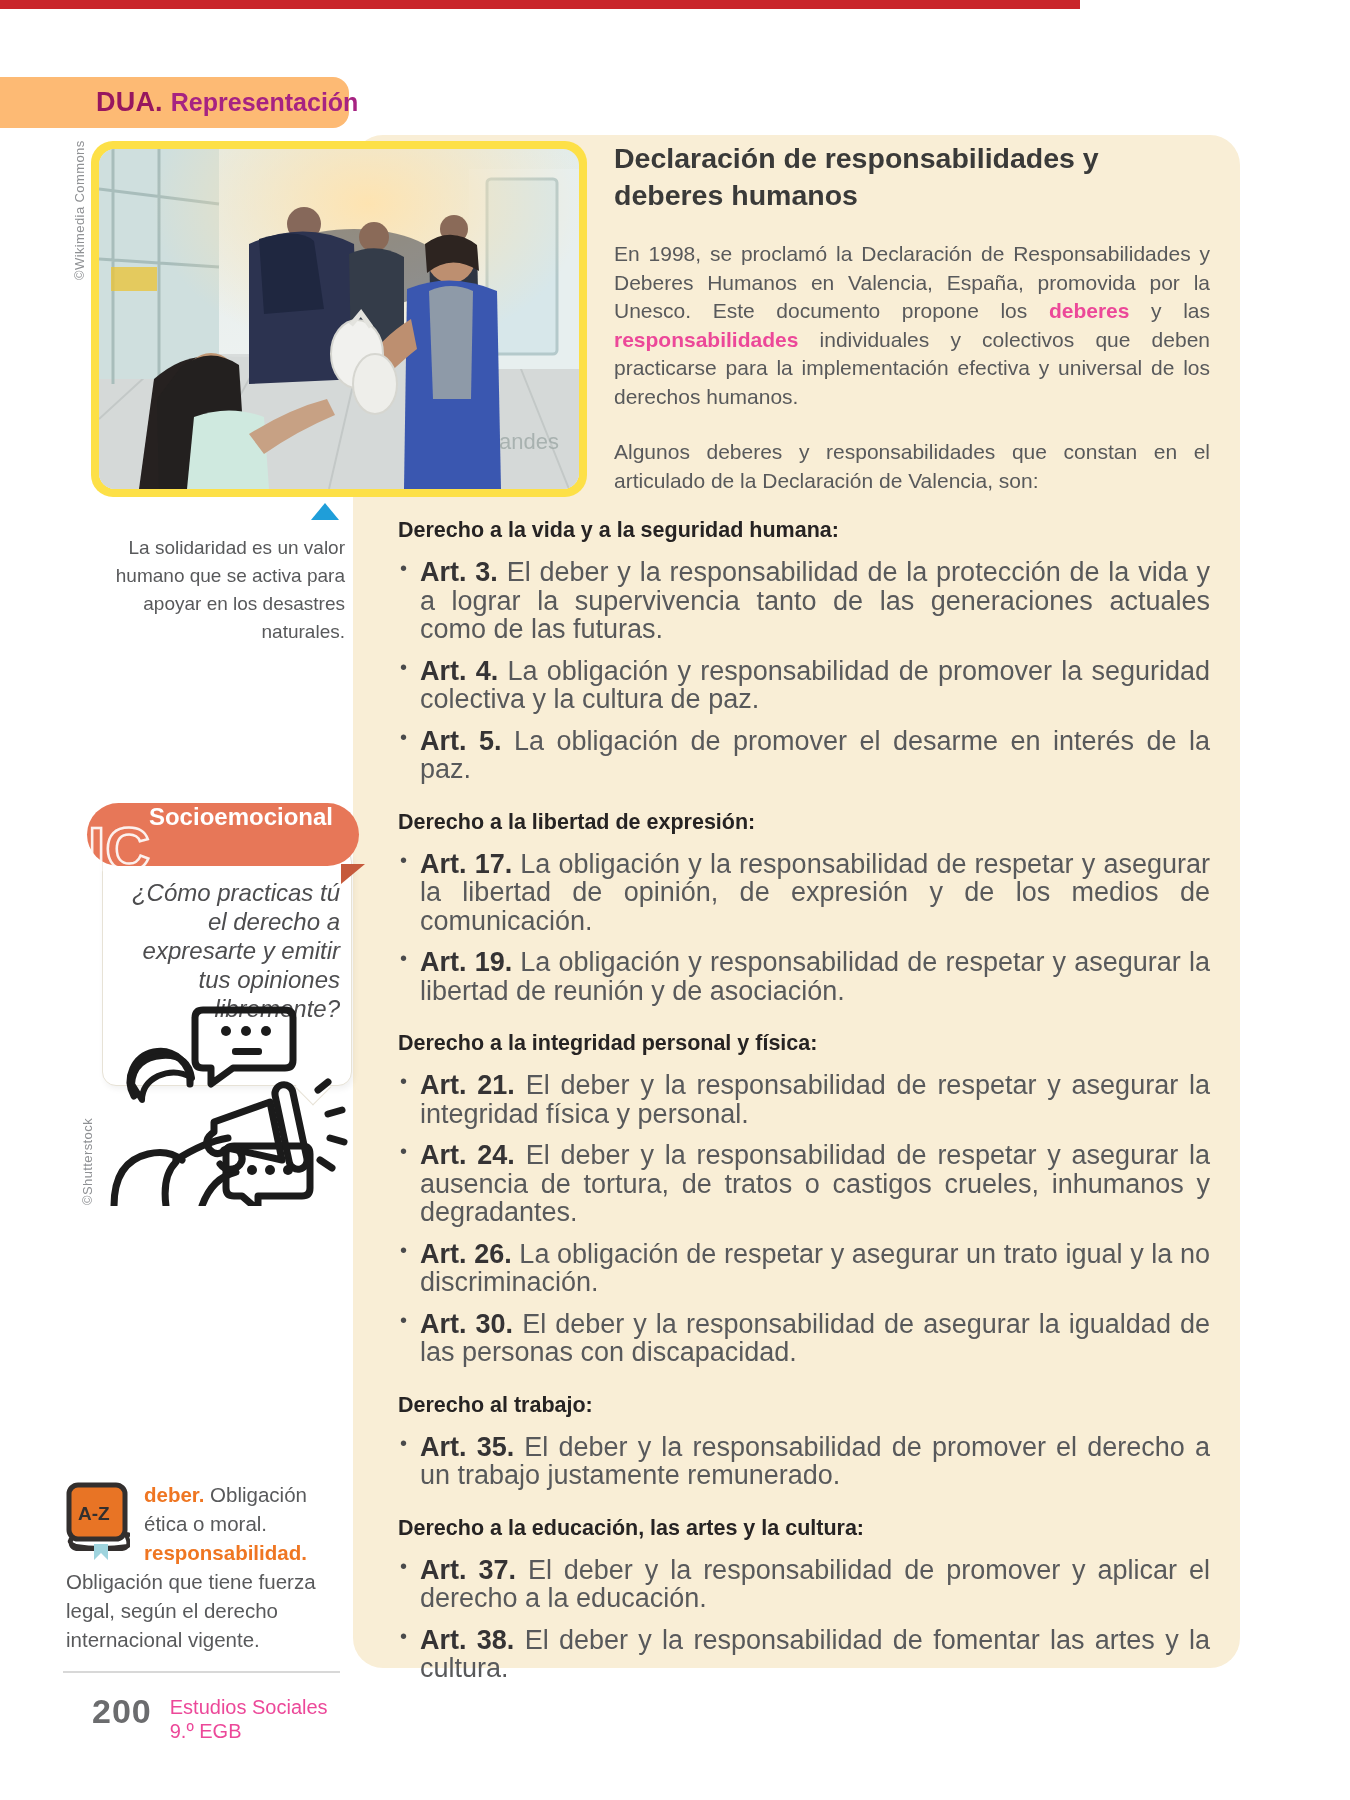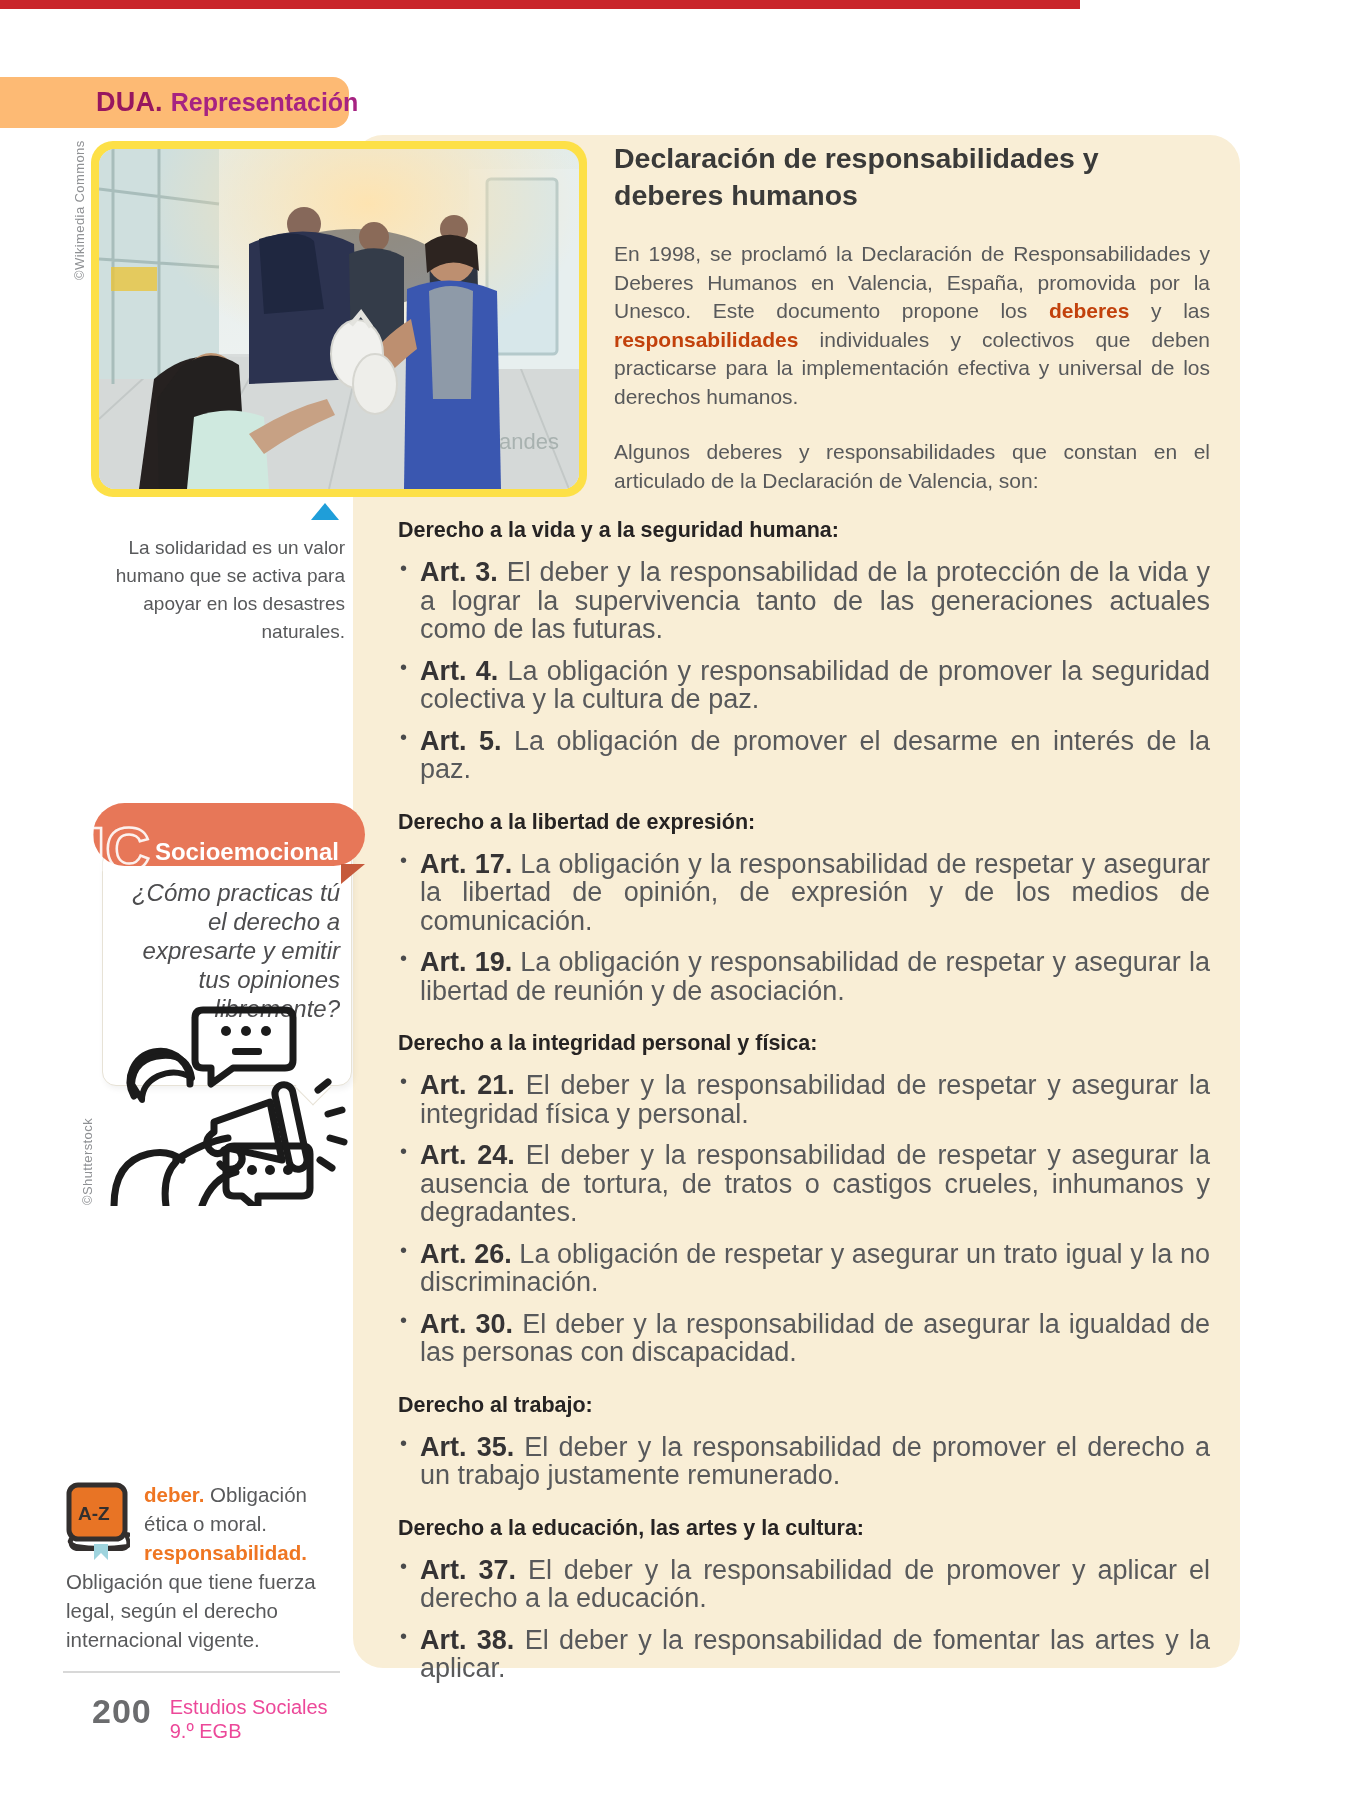--- a/index.html
+++ b/index.html
@@ -54,21 +54,21 @@
   .article-title {
     position:absolute; left:614px; top:140px; width:600px;
     font-size:28.5px; line-height:37px; font-weight:700; color:#3a3a39;
   }
   .intro-p {
     position:absolute; left:614px; width:596px;
     font-size:21px; line-height:28.5px; color:#58595b; text-align:justify;
   }
   .intro-1 { top:240px; }
   .intro-2 { top:438px; }
-  .accent { color:#c2410c; font-weight:700; }
+  .accent { color:#ec4899; font-weight:700; }
 
   
   .sections { position:absolute; left:398px; top:516px; width:812px; }
   .sec-heading {
     font-size:21.5px; line-height:28px; font-weight:700; color:#262323;
     margin:24px 0 14px 0;
   }
   .sec-heading:first-child { margin-top:0; }
   .sec-item { position:relative; padding-left:22px; margin-bottom:13px; }
   .sec-bullet { position:absolute; left:2px; top:-1px; color:#4a4a4c; font-size:20px; }
@@ -80,23 +80,23 @@
     position:absolute; left:102px; top:848px; width:250px; height:238px;
     background:#ffffff; border:1px solid #e7e2d6; border-radius:14px;
     box-shadow:2px 3px 6px rgba(0,0,0,0.06);
   }
   .soc-tail {
     position:absolute; left:300px; top:1074px; width:26px; height:26px;
     background:#ffffff; border-right:1px solid #e7e2d6; border-bottom:1px solid #e7e2d6;
     transform:rotate(45deg);
   }
   .soc-badge {
-    position:absolute; left:93px; top:803px; width:272px; height:63px;
+    position:absolute; left:87px; top:803px; width:272px; height:63px;
     background:#e77758; border-radius:32px;
-    display:flex; align-items:flex-end; justify-content:flex-end; padding-right:26px;
+    display:flex; align-items:flex-start; justify-content:flex-end; padding-right:26px;
   }
   .soc-badge-label { color:#ffffff; font-size:24px; font-weight:700; }
   .soc-fold {
     position:absolute; left:341px; top:864px; width:0; height:0;
     border-left:24px solid #c65a3c; border-bottom:20px solid transparent;
   }
   .soc-logo { position:absolute; left:86px; top:812px; }
   .soc-question {
     position:absolute; left:112px; top:878px; width:228px; text-align:right;
     font-style:italic; font-size:24px; line-height:29px; color:#4d4d4f;
@@ -238,21 +238,21 @@
         <span class="sec-bullet">•</span>
         <div class="sec-text"><span class="art-label">Art. 35. </span><span>El deber y la responsabilidad de promover el derecho a un trabajo justamente remunerado.</span></div>
       </div>
       <div class="sec-heading">Derecho a la educación, las artes y la cultura:</div>
       <div class="sec-item">
         <span class="sec-bullet">•</span>
         <div class="sec-text"><span class="art-label">Art. 37. </span><span>El deber y la responsabilidad de promover y aplicar el derecho a la educación.</span></div>
       </div>
       <div class="sec-item">
         <span class="sec-bullet">•</span>
-        <div class="sec-text"><span class="art-label">Art. 38. </span><span>El deber y la responsabilidad de fomentar las artes y la aplicar.</span></div>
+        <div class="sec-text"><span class="art-label">Art. 38. </span><span>El deber y la responsabilidad de fomentar las artes y la cultura.</span></div>
       </div>
     </div>
 
   <div class="soc-card"></div>
   <div class="soc-tail"></div>
   <div class="soc-badge">
     <span class="soc-badge-label">Socioemocional</span>
   </div>
   <div class="soc-fold"></div>
   <svg class="soc-logo" width="110" height="72" viewBox="0 0 110 72">

